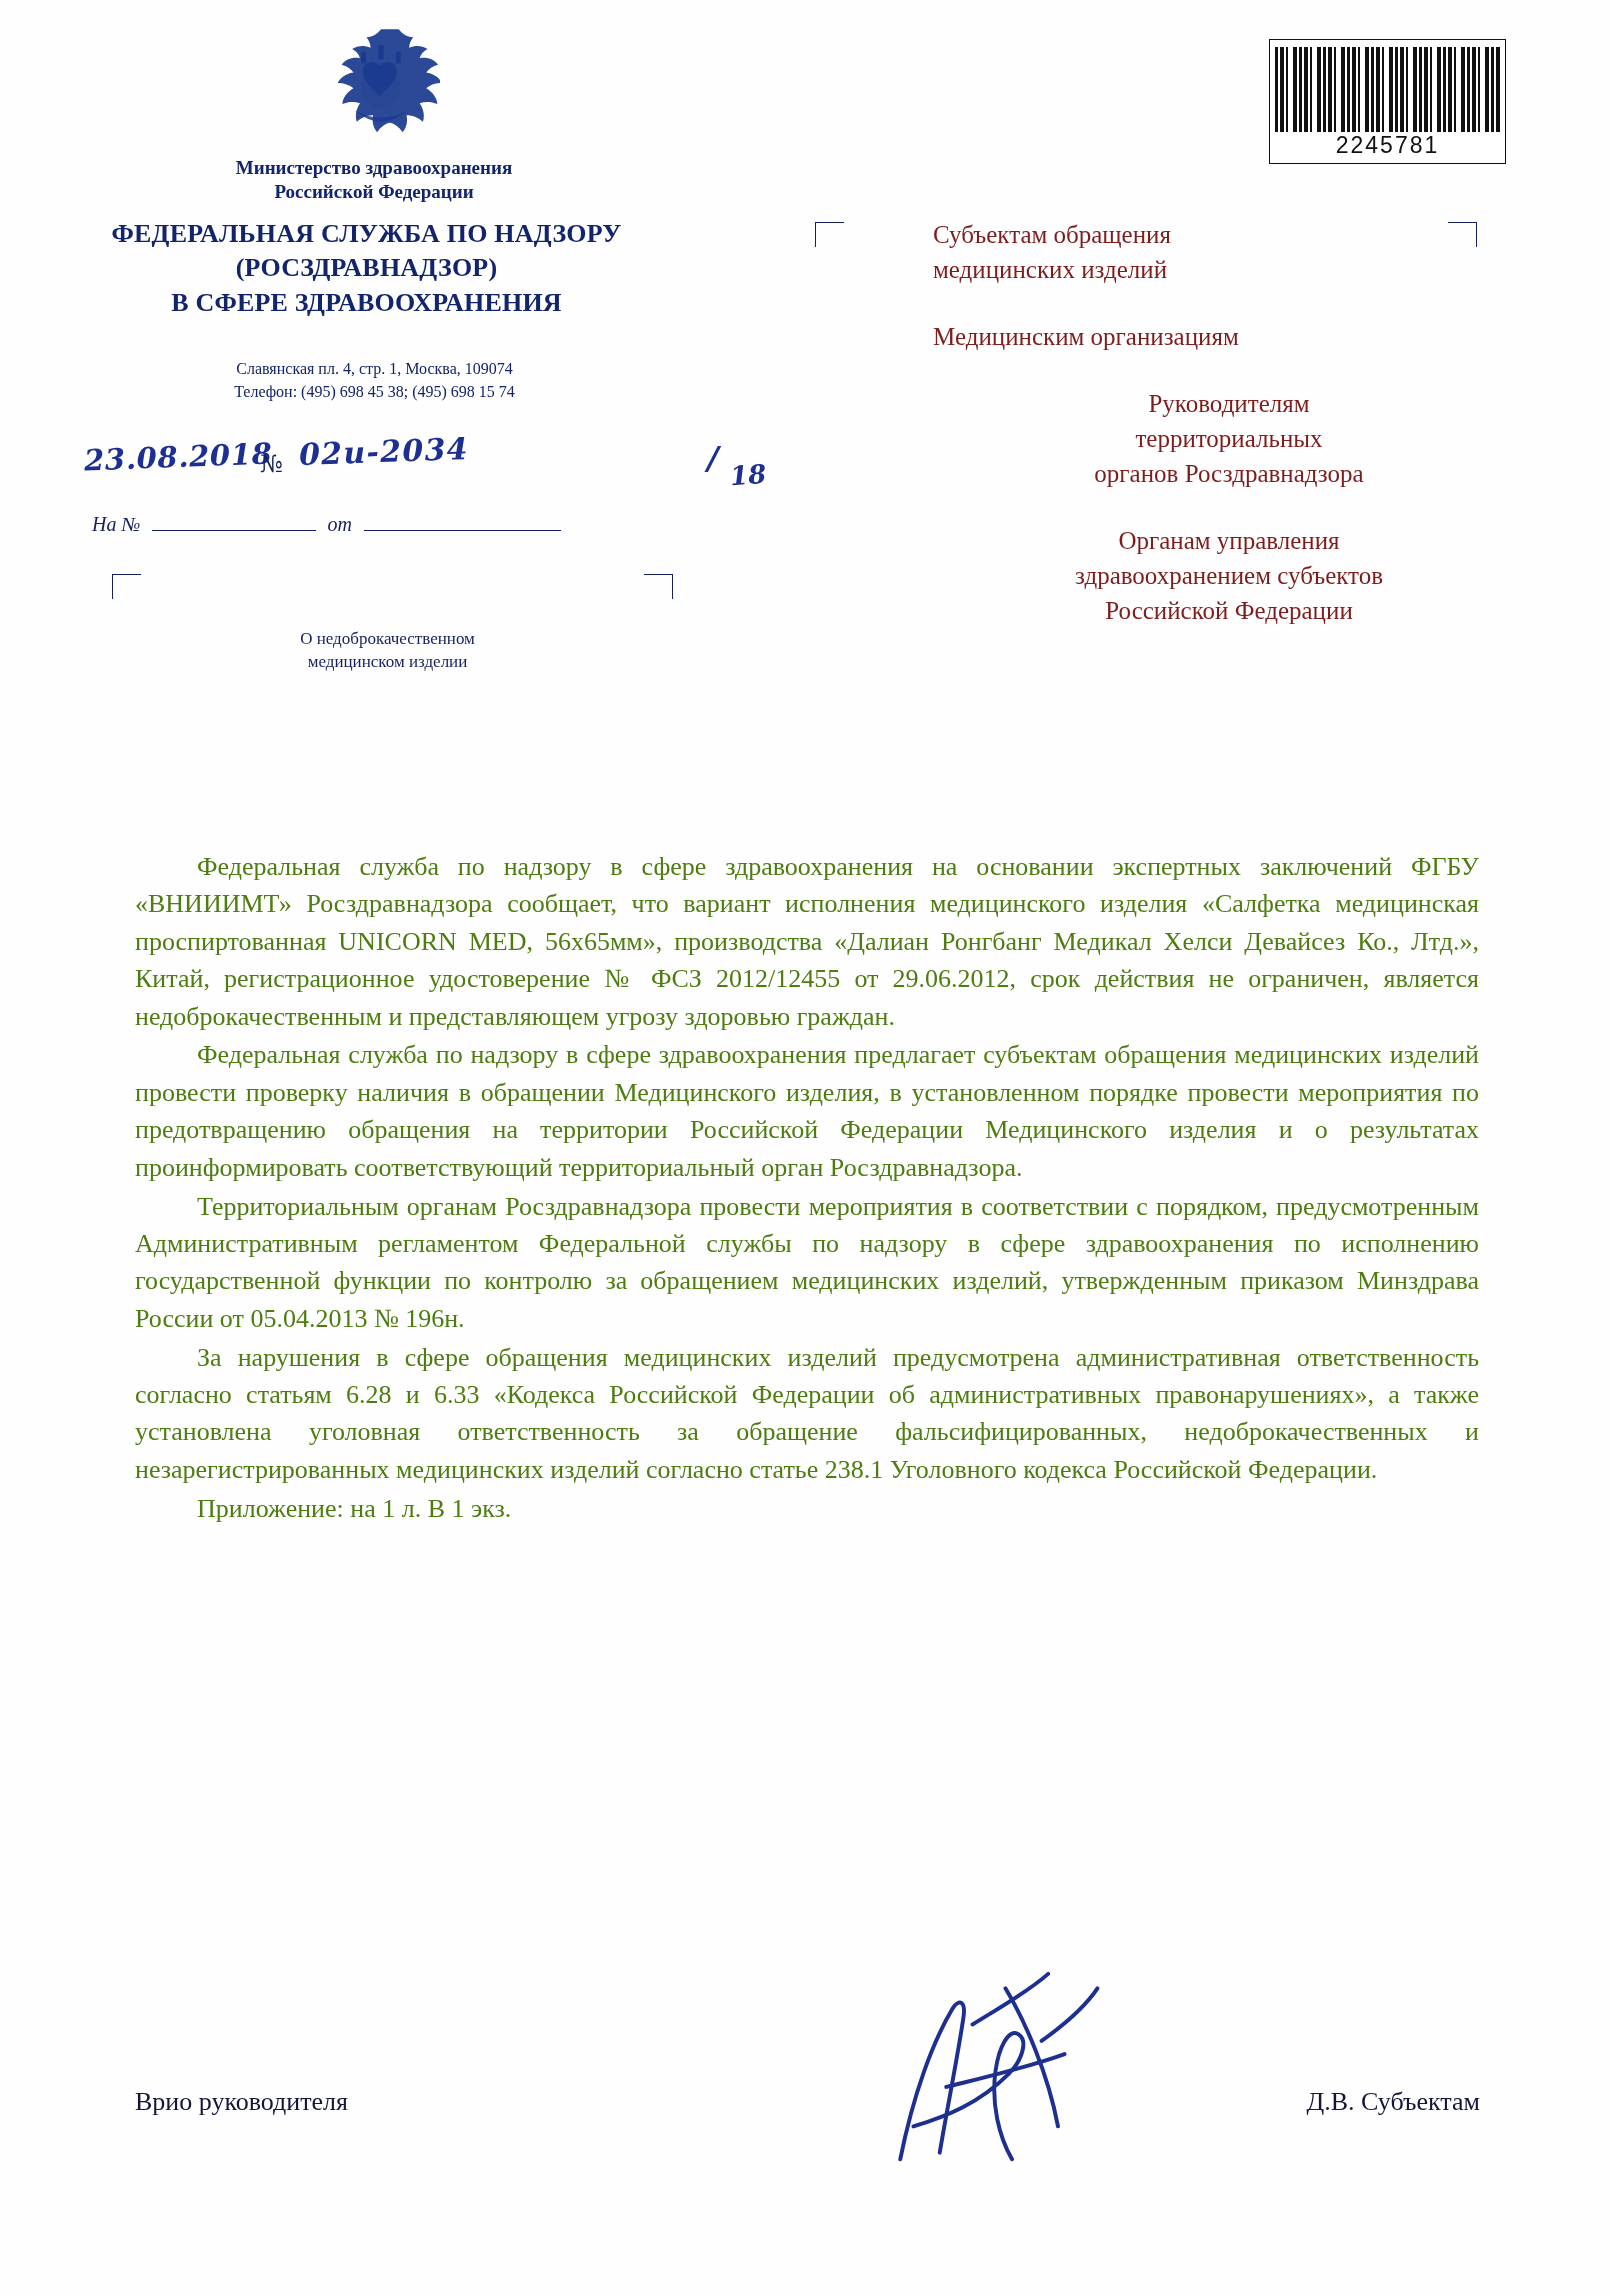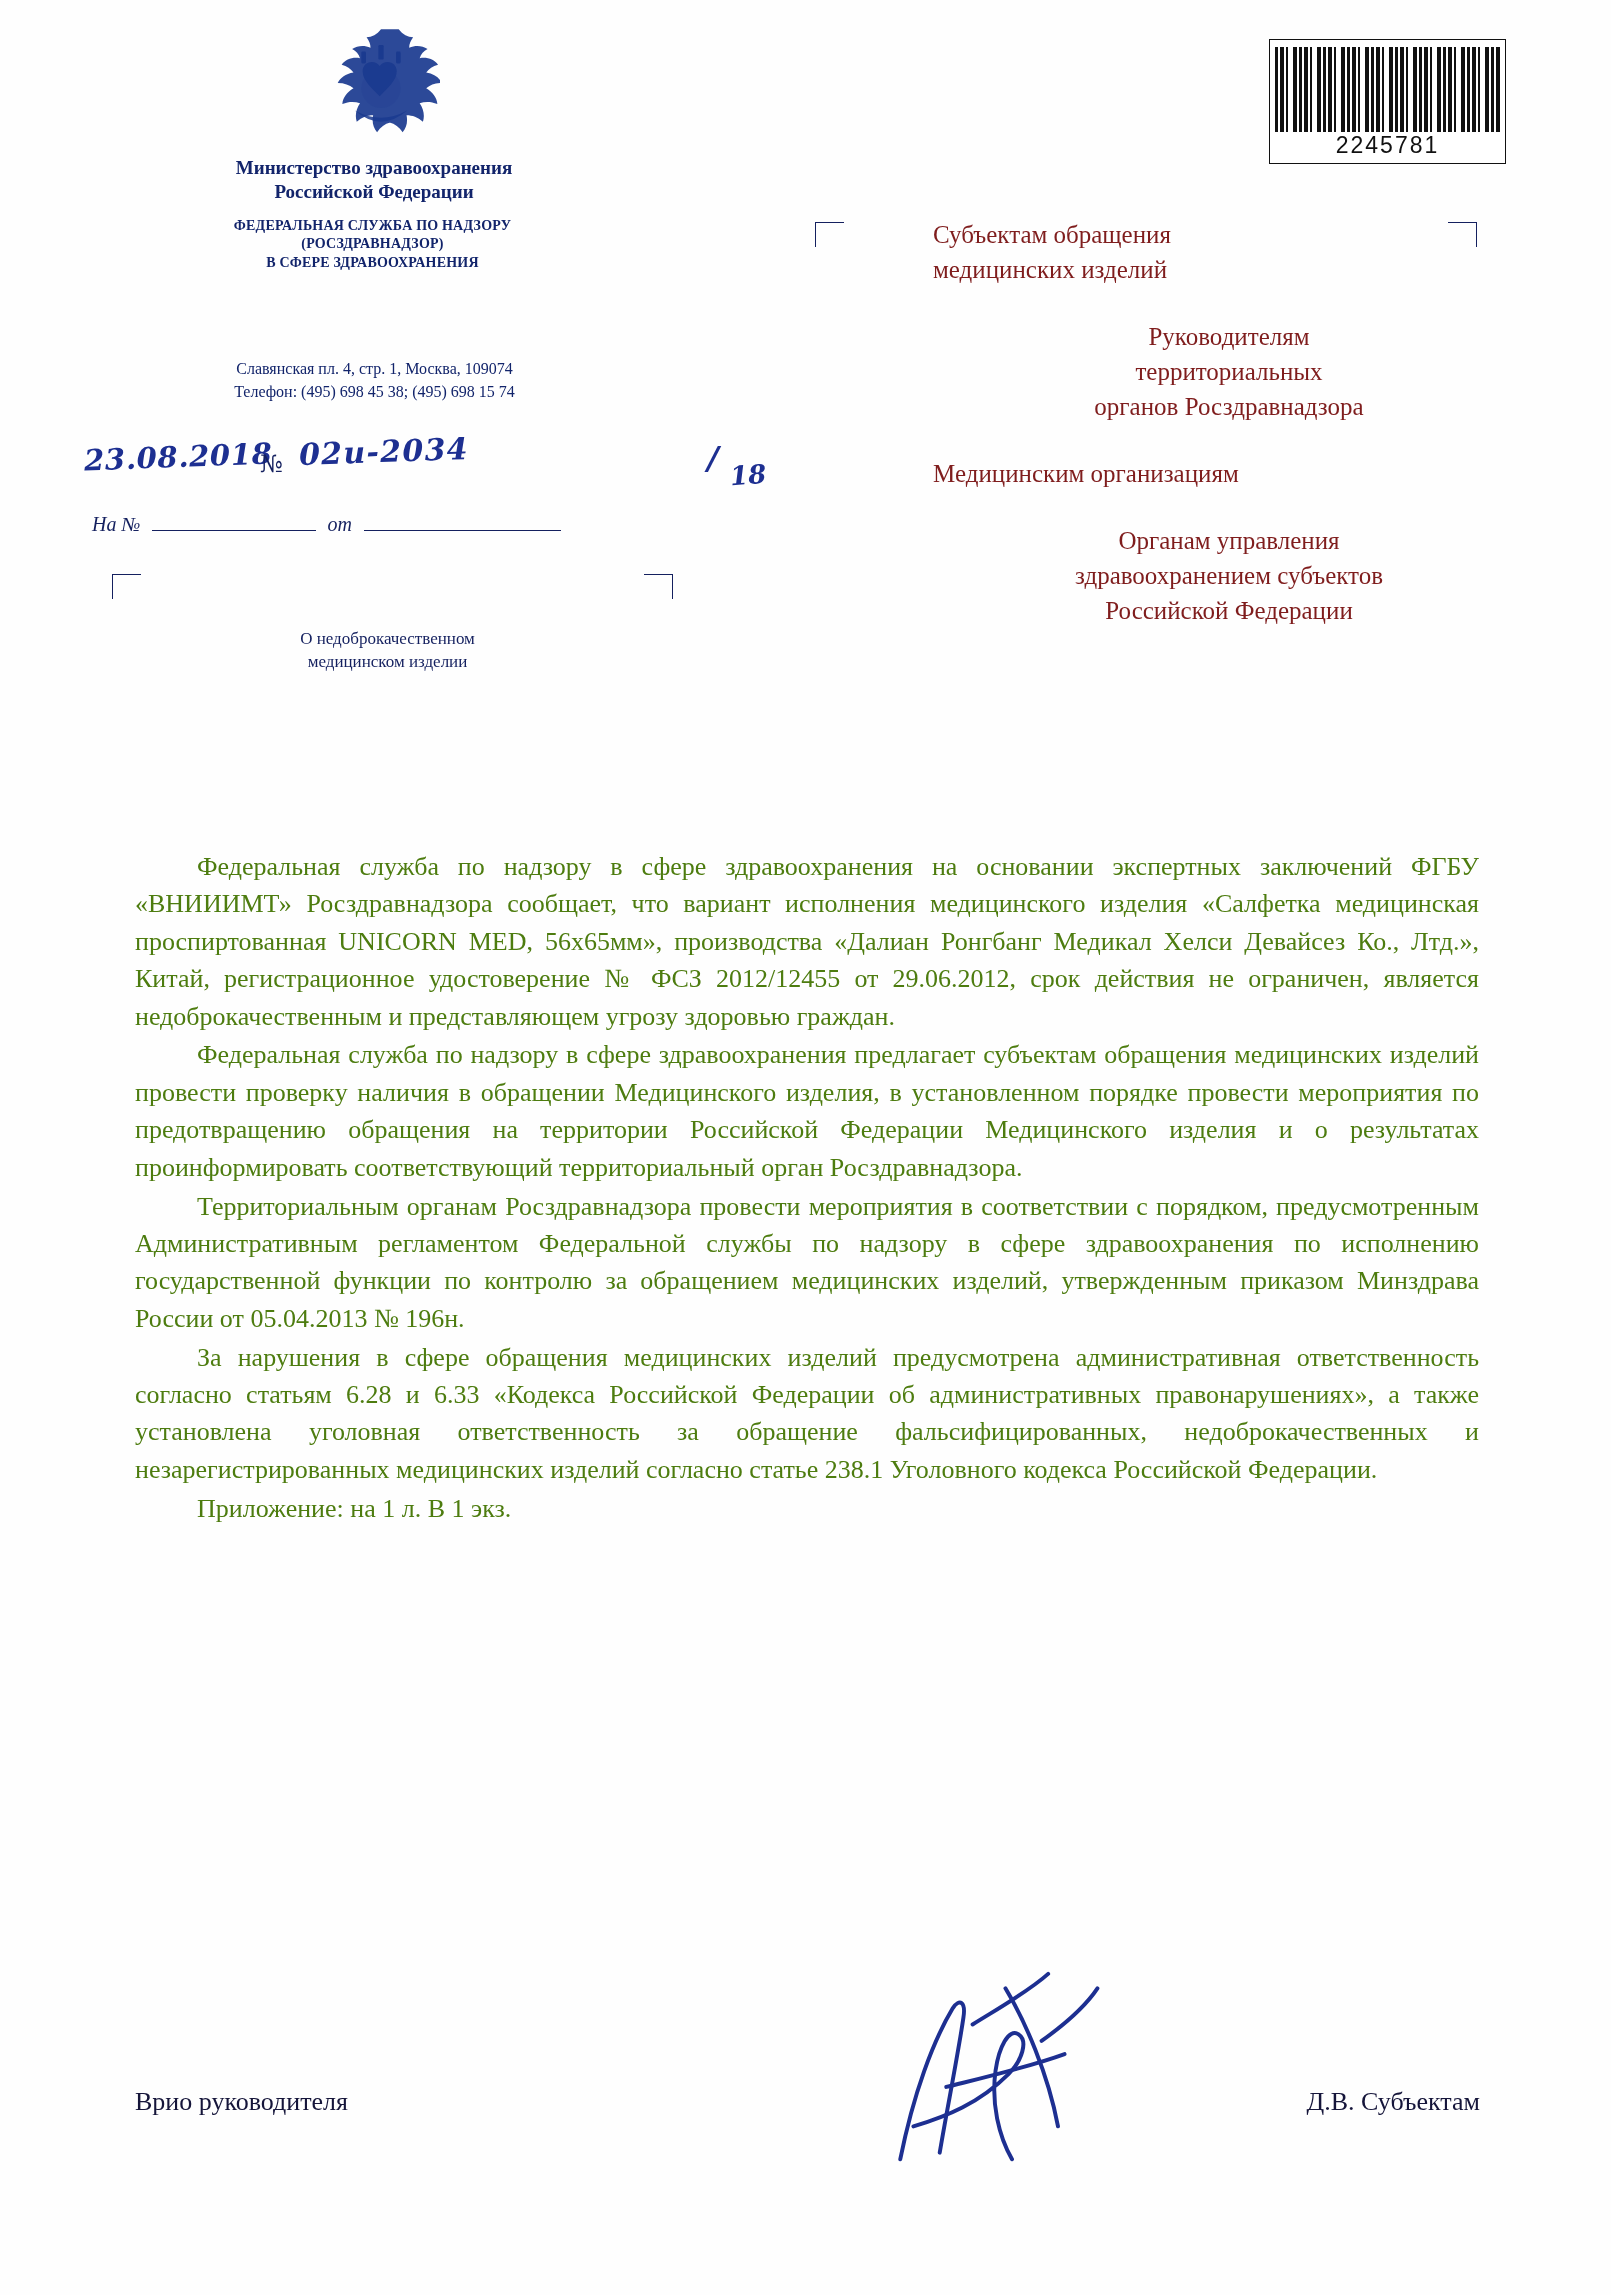--- a/index.html
+++ b/index.html
@@ -35,26 +35,26 @@
     top: 156px;
     width: 578px;
     text-align: center;
     font-weight: bold;
     font-size: 19px;
     line-height: 1.28;
     color: #12246b;
   }
   .org-name {
     position: absolute;
-    left: 70px;
+    left: 64px;
     top: 217px;
     width: 605px;
     text-align: center;
     font-weight: bold;
-    font-size: 14px;
+    font-size: 26px;
     line-height: 1.32;
     color: #12246b;
     letter-spacing: 0.2px;
   }
   .address {
     position: absolute;
     left: 92px;
     top: 358px;
     width: 565px;
     text-align: center;
@@ -292,27 +292,27 @@
   <div class="subject">
     <div>О недоброкачественном</div>
     <div>медицинском изделии</div>
   </div>
 
   <div class="addressee">
     <div class="blk">
       <div>Субъектам обращения</div>
       <div>медицинских изделий</div>
     </div>
+    <div class="blk">
+      <div>Медицинским организациям</div>
+    </div>
     <div class="blk c">
       <div>Руководителям</div>
       <div>территориальных</div>
       <div>органов Росздравнадзора</div>
-    </div>
-    <div class="blk">
-      <div>Медицинским организациям</div>
     </div>
     <div class="blk c">
       <div>Органам управления</div>
       <div>здравоохранением субъектов</div>
       <div>Российской Федерации</div>
     </div>
   </div>
 
   <div class="barcode-box">
     <div class="barcode-bars"></div>

